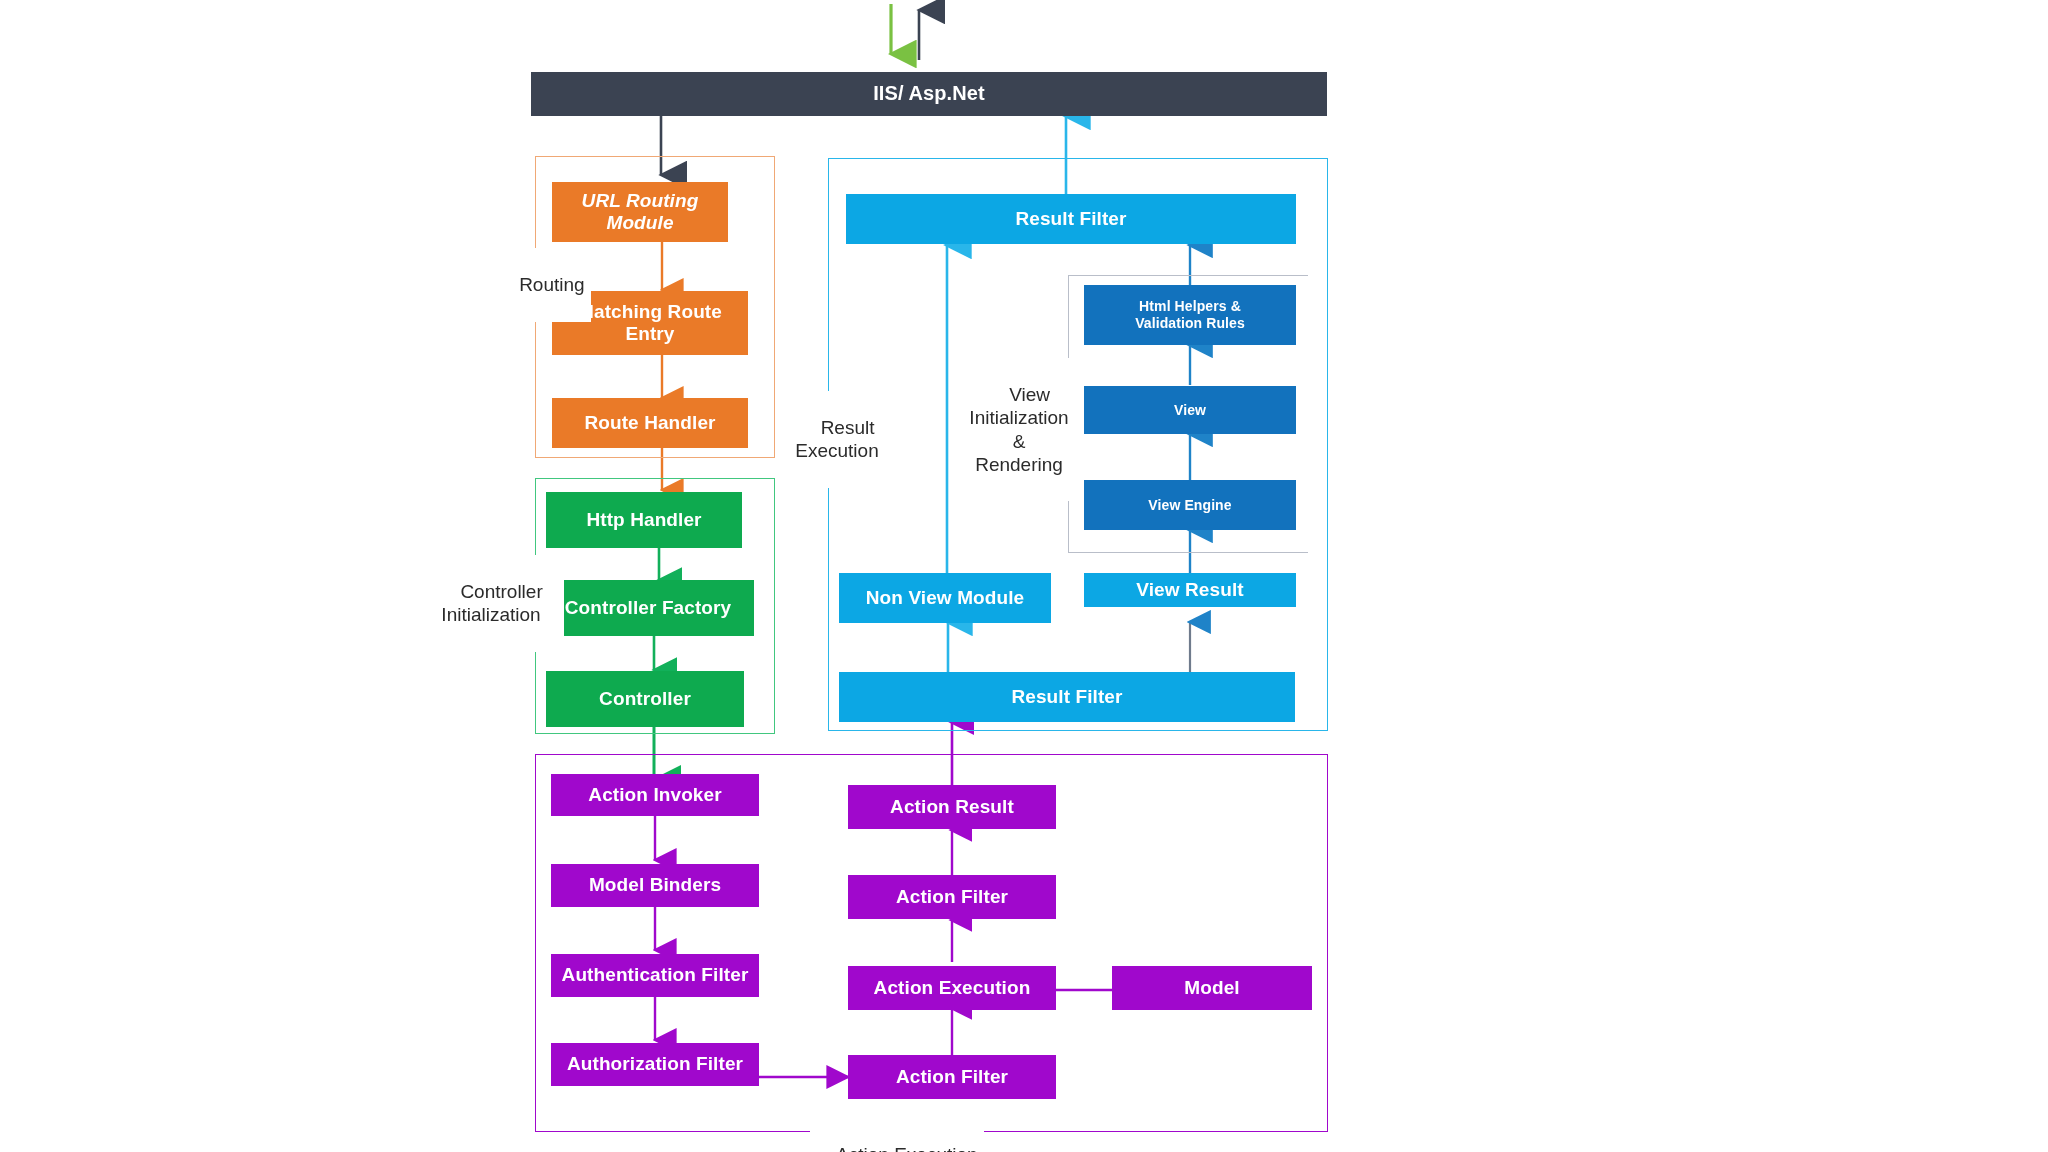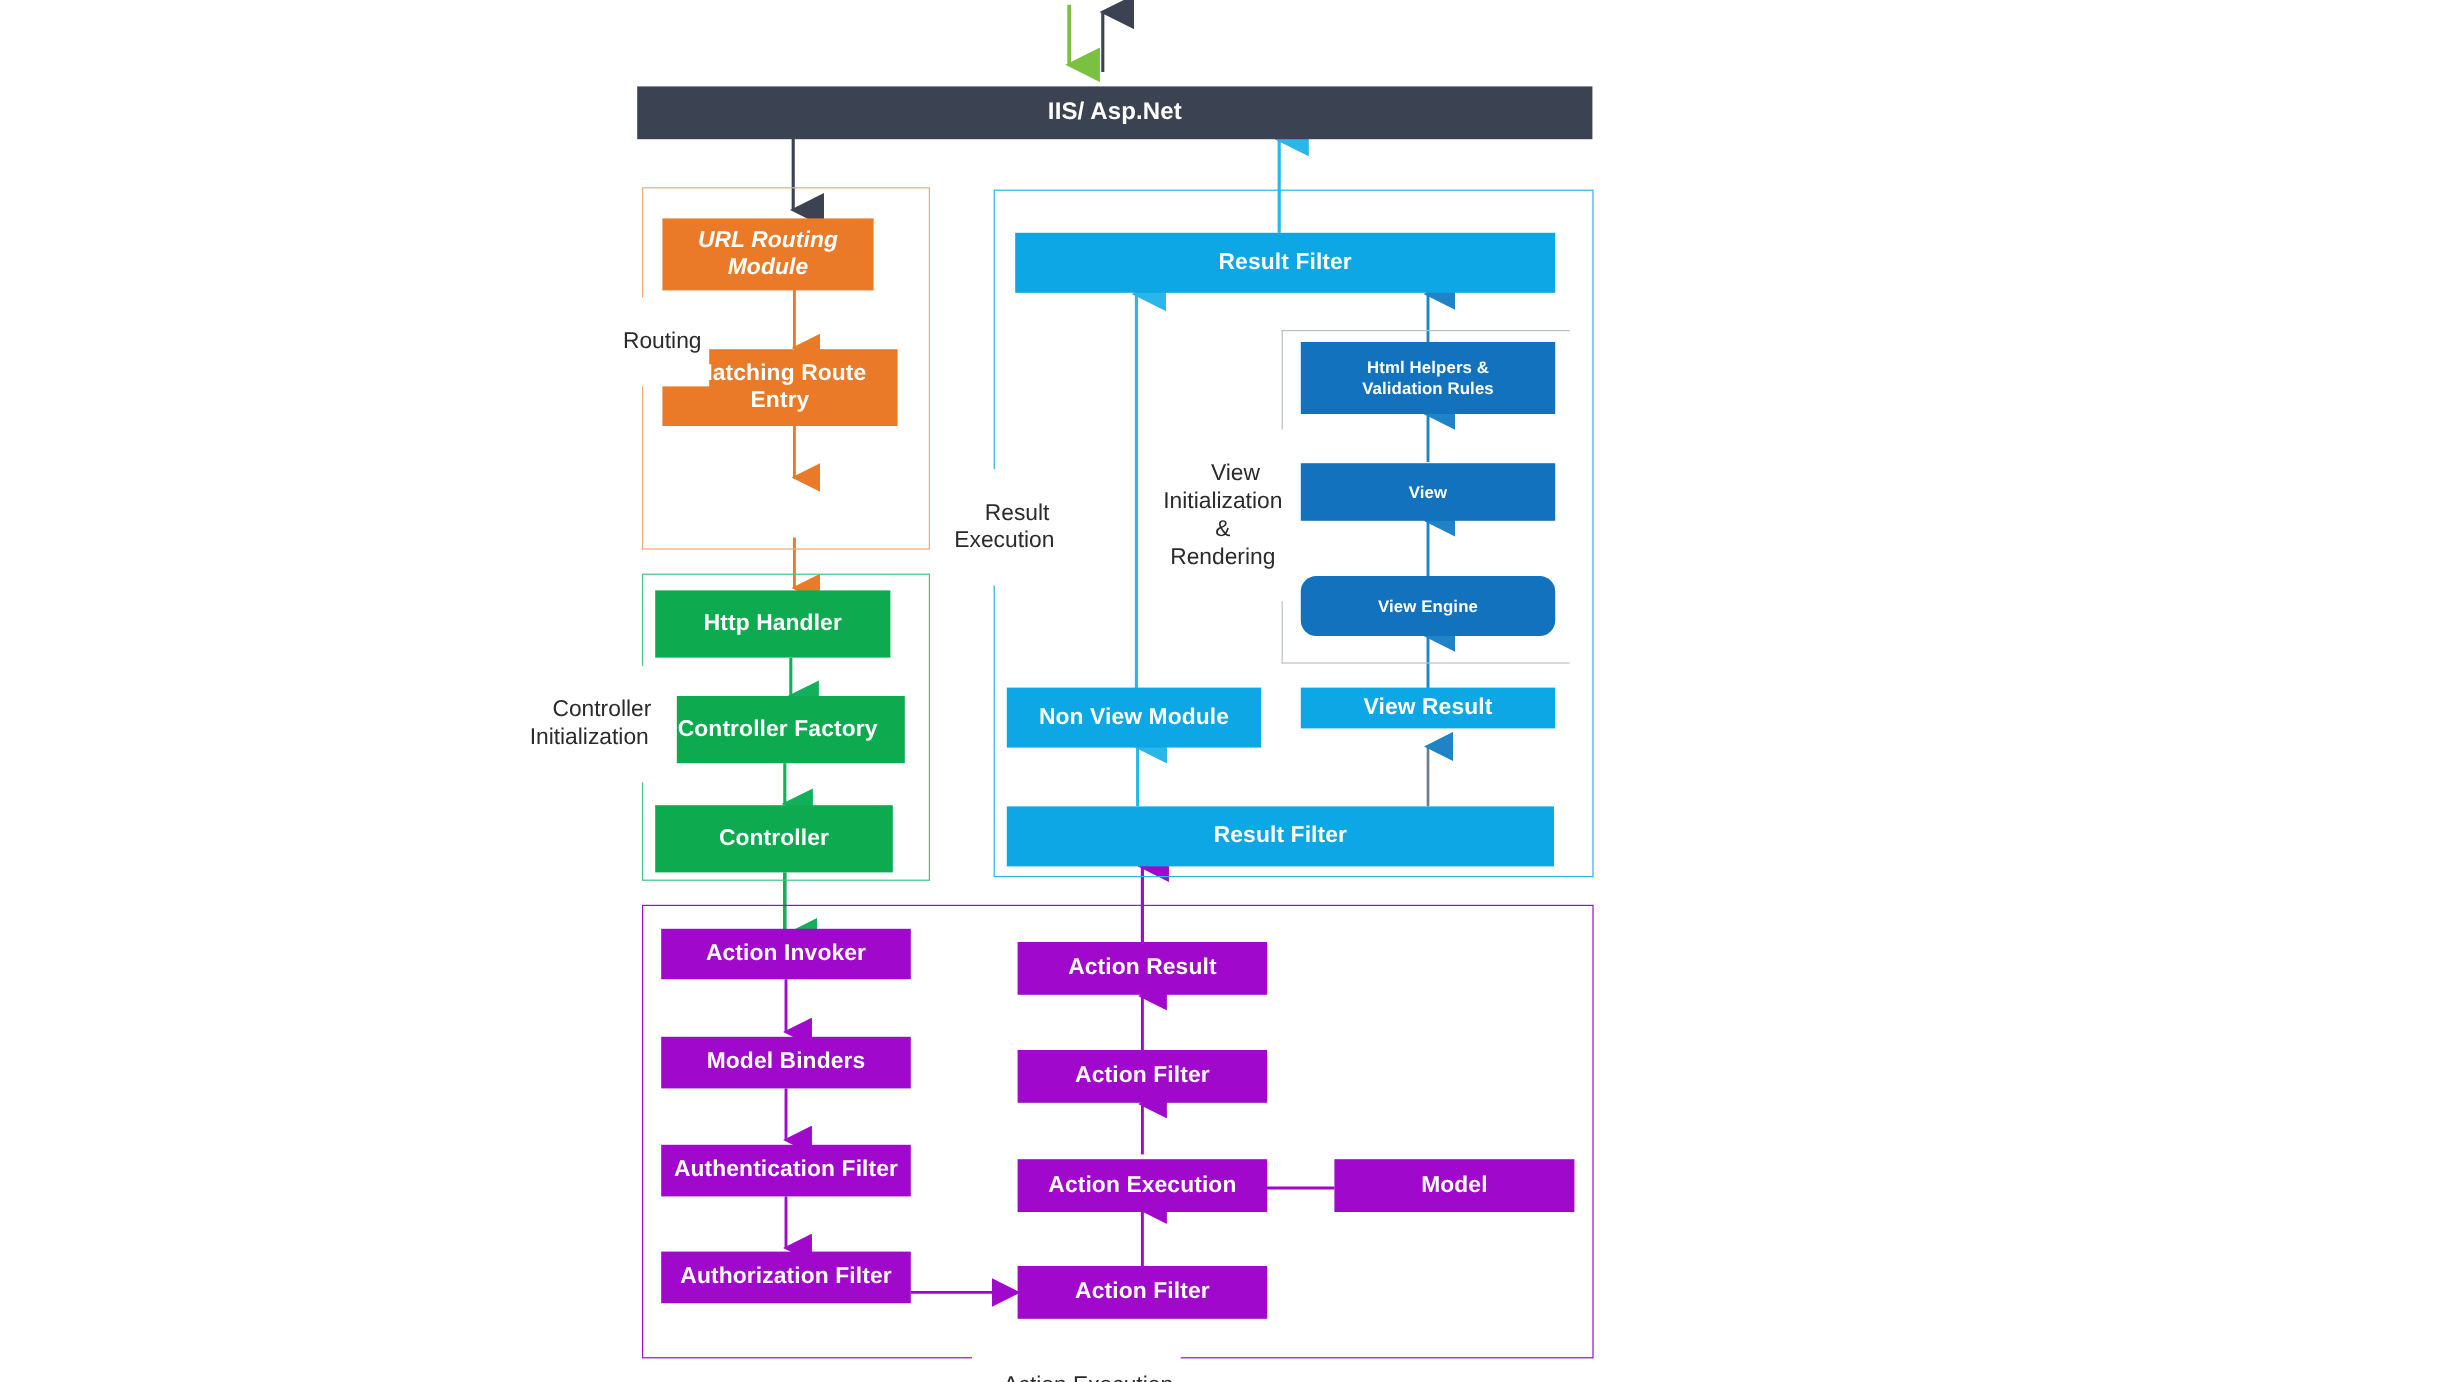--- a/index.html
+++ b/index.html
@@ -147,20 +147,23 @@
     <span>IIS/ Asp.Net</span>
   </div>
 
   <div class="box orange" style="left:552px;top:182px;width:176px;height:60px;font-style:italic;">
     <span>URL Routing Module</span>
   </div>
   <div class="box orange" style="left:552px;top:291px;width:196px;height:64px;white-space:pre-line;">
     <span style="white-space:pre-line;">Matching Route
 Entry</span>
   </div>
+  <div class="box orange" style="left:552px;top:398px;width:196px;height:50px;">
+    <span>Route Handler</span>
+  </div>
 
   <div class="box green" style="left:546px;top:492px;width:196px;height:56px;">
     <span>Http Handler</span>
   </div>
   <div class="box green" style="left:542px;top:580px;width:212px;height:56px;">
     <span>Controller Factory</span>
   </div>
   <div class="box green" style="left:546px;top:671px;width:198px;height:56px;">
     <span>Controller</span>
   </div>
@@ -178,21 +181,21 @@
     <span>Result Filter</span>
   </div>
 
   <div class="box dblue" style="left:1084px;top:285px;width:212px;height:60px;white-space:pre-line;">
     <span style="white-space:pre-line;">Html Helpers &amp;
 Validation Rules</span>
   </div>
   <div class="box dblue" style="left:1084px;top:386px;width:212px;height:48px;">
     <span>View</span>
   </div>
-  <div class="box dblue" style="left:1084px;top:480px;width:212px;height:50px;border-radius:13px;">
+  <div class="box dblue" style="left:1084px;top:480px;width:212px;height:50px;">
     <span>View Engine</span>
   </div>
 
   <div class="box purple" style="left:551px;top:774px;width:208px;height:42px;">
     <span>Action Invoker</span>
   </div>
   <div class="box purple" style="left:551px;top:864px;width:208px;height:43px;">
     <span>Model Binders</span>
   </div>
   <div class="box purple" style="left:551px;top:954px;width:208px;height:43px;">

